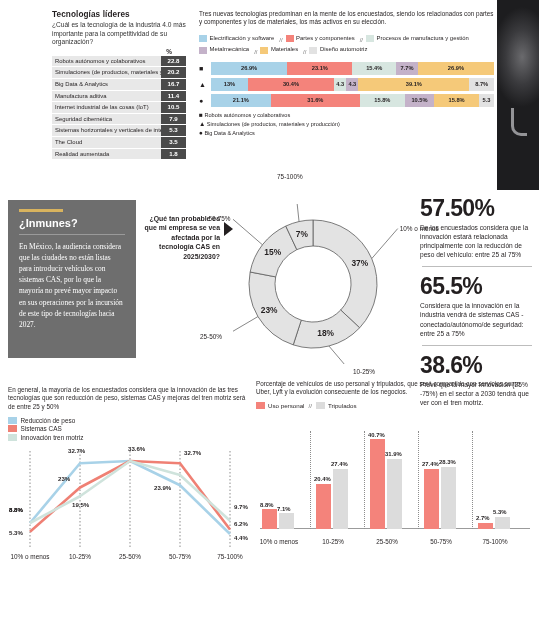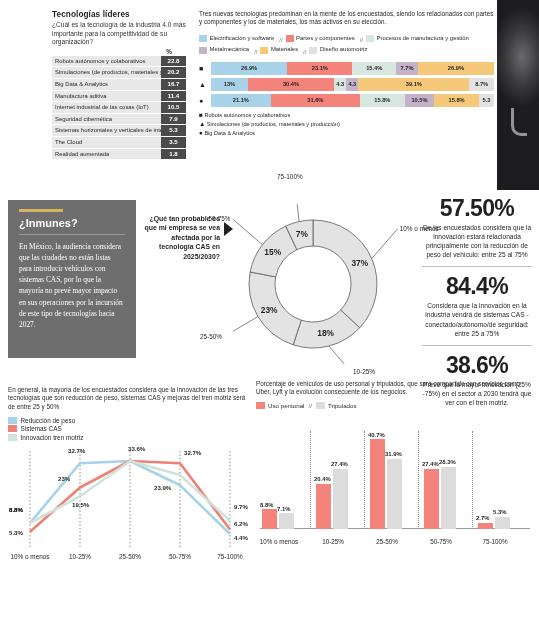--- a/index.html
+++ b/index.html
@@ -74,21 +74,21 @@
   .q-arrow {
     position: absolute; left: 84px; top: 26px; width: 0; height: 0;
     border-top: 7px solid transparent; border-bottom: 7px solid transparent;
     border-left: 9px solid #231f20;
   }
   .donut-svg { position: absolute; left: 93px; top: 8px; }
   .dlbl { position: absolute; font-size: 6.4px; color: #231f20; white-space: nowrap; }
 
   
   .b5 { position: absolute; left: 420px; top: 196px; width: 114px; }
-  .stat { text-align: center; }
+  .stat { }
   .stat .big { font-size: 23px; font-weight: bold; letter-spacing: -.6px; line-height: 25px; }
   .stat .txt { font-size: 6.6px; line-height: 9.1px; margin-top: 2px; }
   .stat-sep { height: 1px; background: #bdbdbd; margin: 7px 2px 7px 2px; }
 
   
   .b6 { position: absolute; left: 8px; top: 386px; width: 238px; }
   .b6 .intro { font-size: 6.3px; line-height: 8.3px; }
   .legend6 { margin-top: 6px; }
   .legend6 .li { display: flex; align-items: center; font-size: 6.4px; margin-bottom: 1.5px; }
   .legend6 .sw { width: 9px; height: 7px; margin-right: 3.5px; }
@@ -262,21 +262,21 @@
       </div>
   </div>
 
   <div class="b5" id="statsBox">
       <div class="stat">
         <div class="big">57.50%</div>
         <div class="txt">De los encuestados considera que la innovación estará relacionada principalmente con la reducción de peso del vehículo: entre 25 al 75%</div>
       </div>
       <div class="stat-sep"></div>
       <div class="stat">
-        <div class="big">84.4%</div>
+        <div class="big">65.5%</div>
         <div class="txt">Considera que la innovación en la industria vendrá de sistemas CAS -conectado/autónomo/de seguridad: entre 25 a 75%</div>
       </div>
       <div class="stat-sep"></div>
       <div class="stat">
         <div class="big">38.6%</div>
         <div class="txt">Prevé que la mayor innovación (25% -75%) en el sector a 2030 tendrá que ver con el tren motriz.</div>
       </div>
     </div>
 
   <div class="b6">

